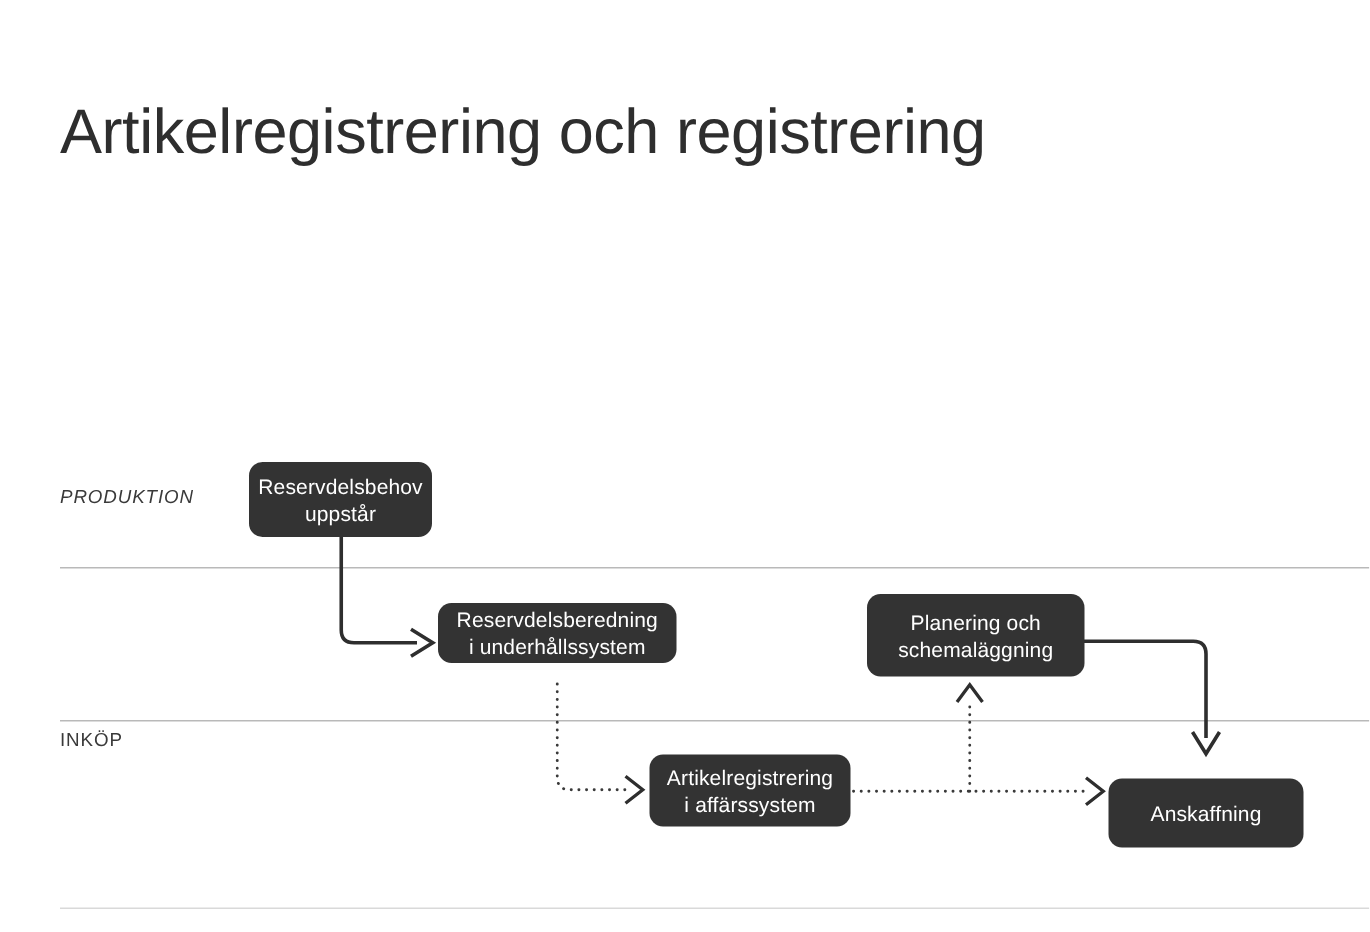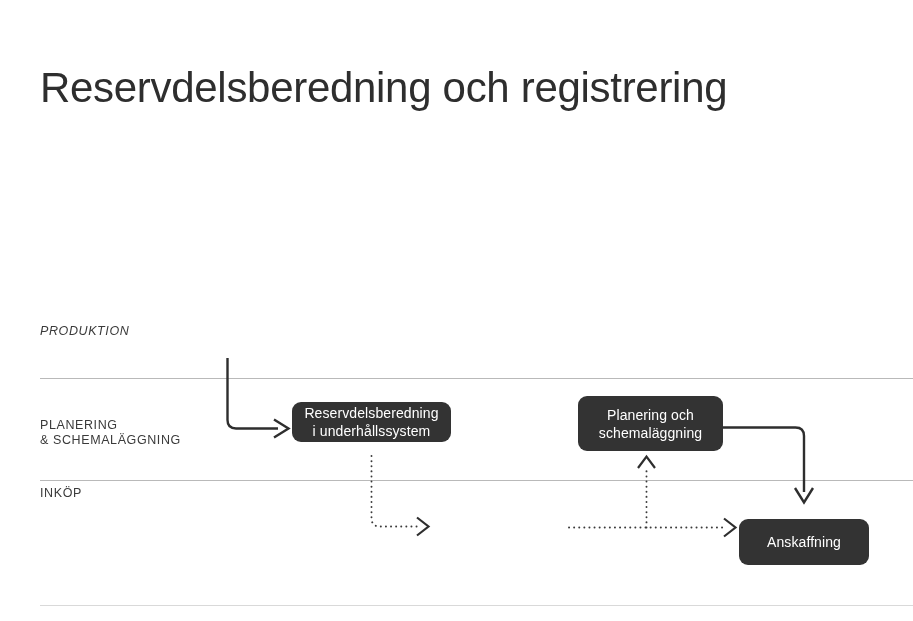--- a/index.html
+++ b/index.html
@@ -128,52 +128,54 @@
     stroke-width: 2.2;
     stroke-linecap: butt;
     stroke-linejoin: miter;
   }
 </style>
 </head>
 <body>
 
 <div id="canvas">
 
-  <div id="page-title">Reservdelsberedning och registrering</div>
+  <div id="page-title">Artikelregistrering och registrering</div>
 
   <div class="lane-divider" id="divider-1"></div>
   <div class="lane-divider" id="divider-2"></div>
   <div class="lane-divider" id="divider-3"></div>
 
   <div class="lane-label" id="lane-label-produktion">PRODUKTION</div>
-  <div class="lane-label" id="lane-label-planering">PLANERING
-&amp; SCHEMALÄGGNING</div>
   <div class="lane-label" id="lane-label-inkop">INKÖP</div>
 
   <svg id="connectors" viewBox="0 0 913 621" width="913" height="621">
 
     <path class="solid-path" d="M 227.5 358 L 227.5 420 Q 227.5 428.5 236 428.5 L 278 428.5"></path>
     <path class="arrow-head" d="M 274 419.5 L 288.5 428.5 L 274 437.5"></path>
 
     <path class="dotted-path" d="M 371.5 456 L 371.5 518 Q 371.5 526.5 380 526.5 L 419 526.5"></path>
     <path class="dotted-arrow-head" d="M 417 517.5 L 428.5 526.5 L 417 535.5"></path>
 
     <path class="dotted-path" d="M 569 527.5 L 726 527.5"></path>
     <path class="dotted-arrow-head" d="M 724 518.5 L 735.5 527.5 L 724 536.5"></path>
 
     <path class="dotted-path" d="M 646.5 527.5 L 646.5 468"></path>
     <path class="dotted-arrow-head" d="M 638 468 L 646.5 456.5 L 655 468"></path>
 
     <path class="solid-path" d="M 714 427.5 L 795.5 427.5 Q 804 427.5 804 436 L 804 492"></path>
     <path class="arrow-head" d="M 795 488 L 804 502.5 L 813 488"></path>
   </svg>
 
+  <div class="node" id="node-reservdelsbehov">Reservdelsbehov
+uppstår</div>
 
   <div class="node" id="node-reservdelsberedning">Reservdelsberedning
 i underhållssystem</div>
 
+  <div class="node" id="node-artikelregistrering">Artikelregistrering
+i affärssystem</div>
 
   <div class="node" id="node-planering">Planering och
 schemaläggning</div>
 
   <div class="node" id="node-anskaffning">Anskaffning</div>
 
 </div>
 
 </body></html>

